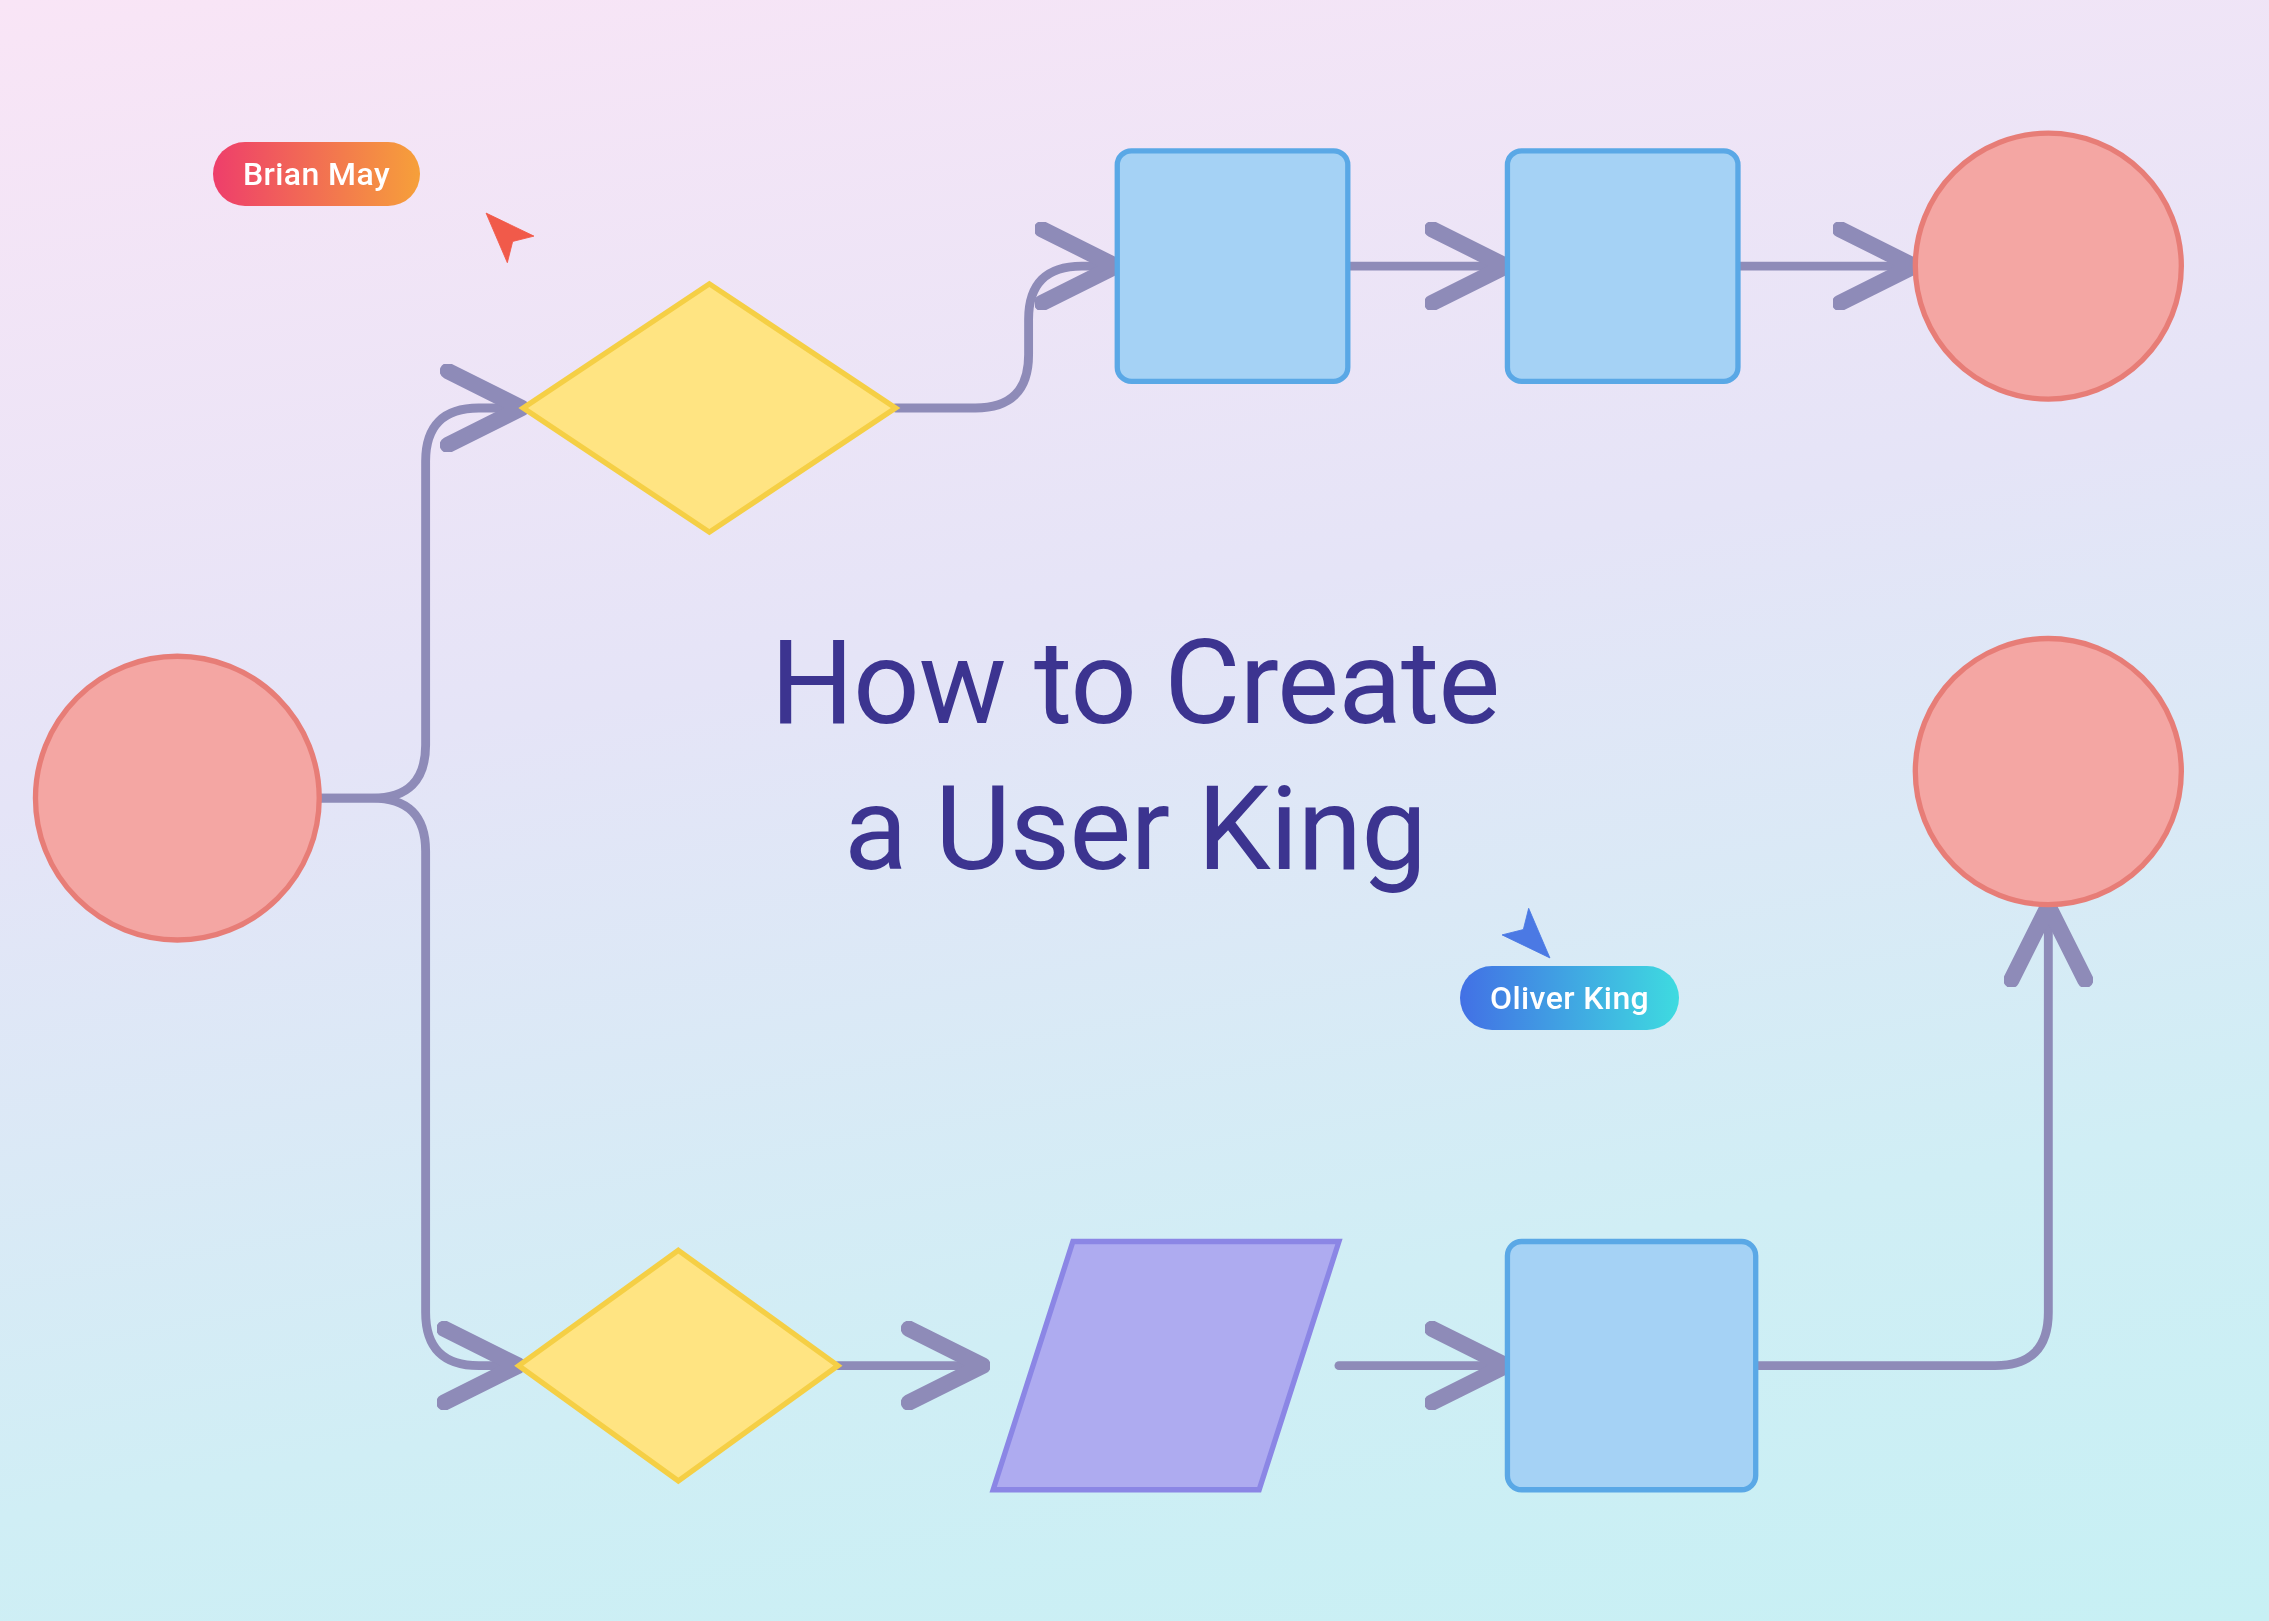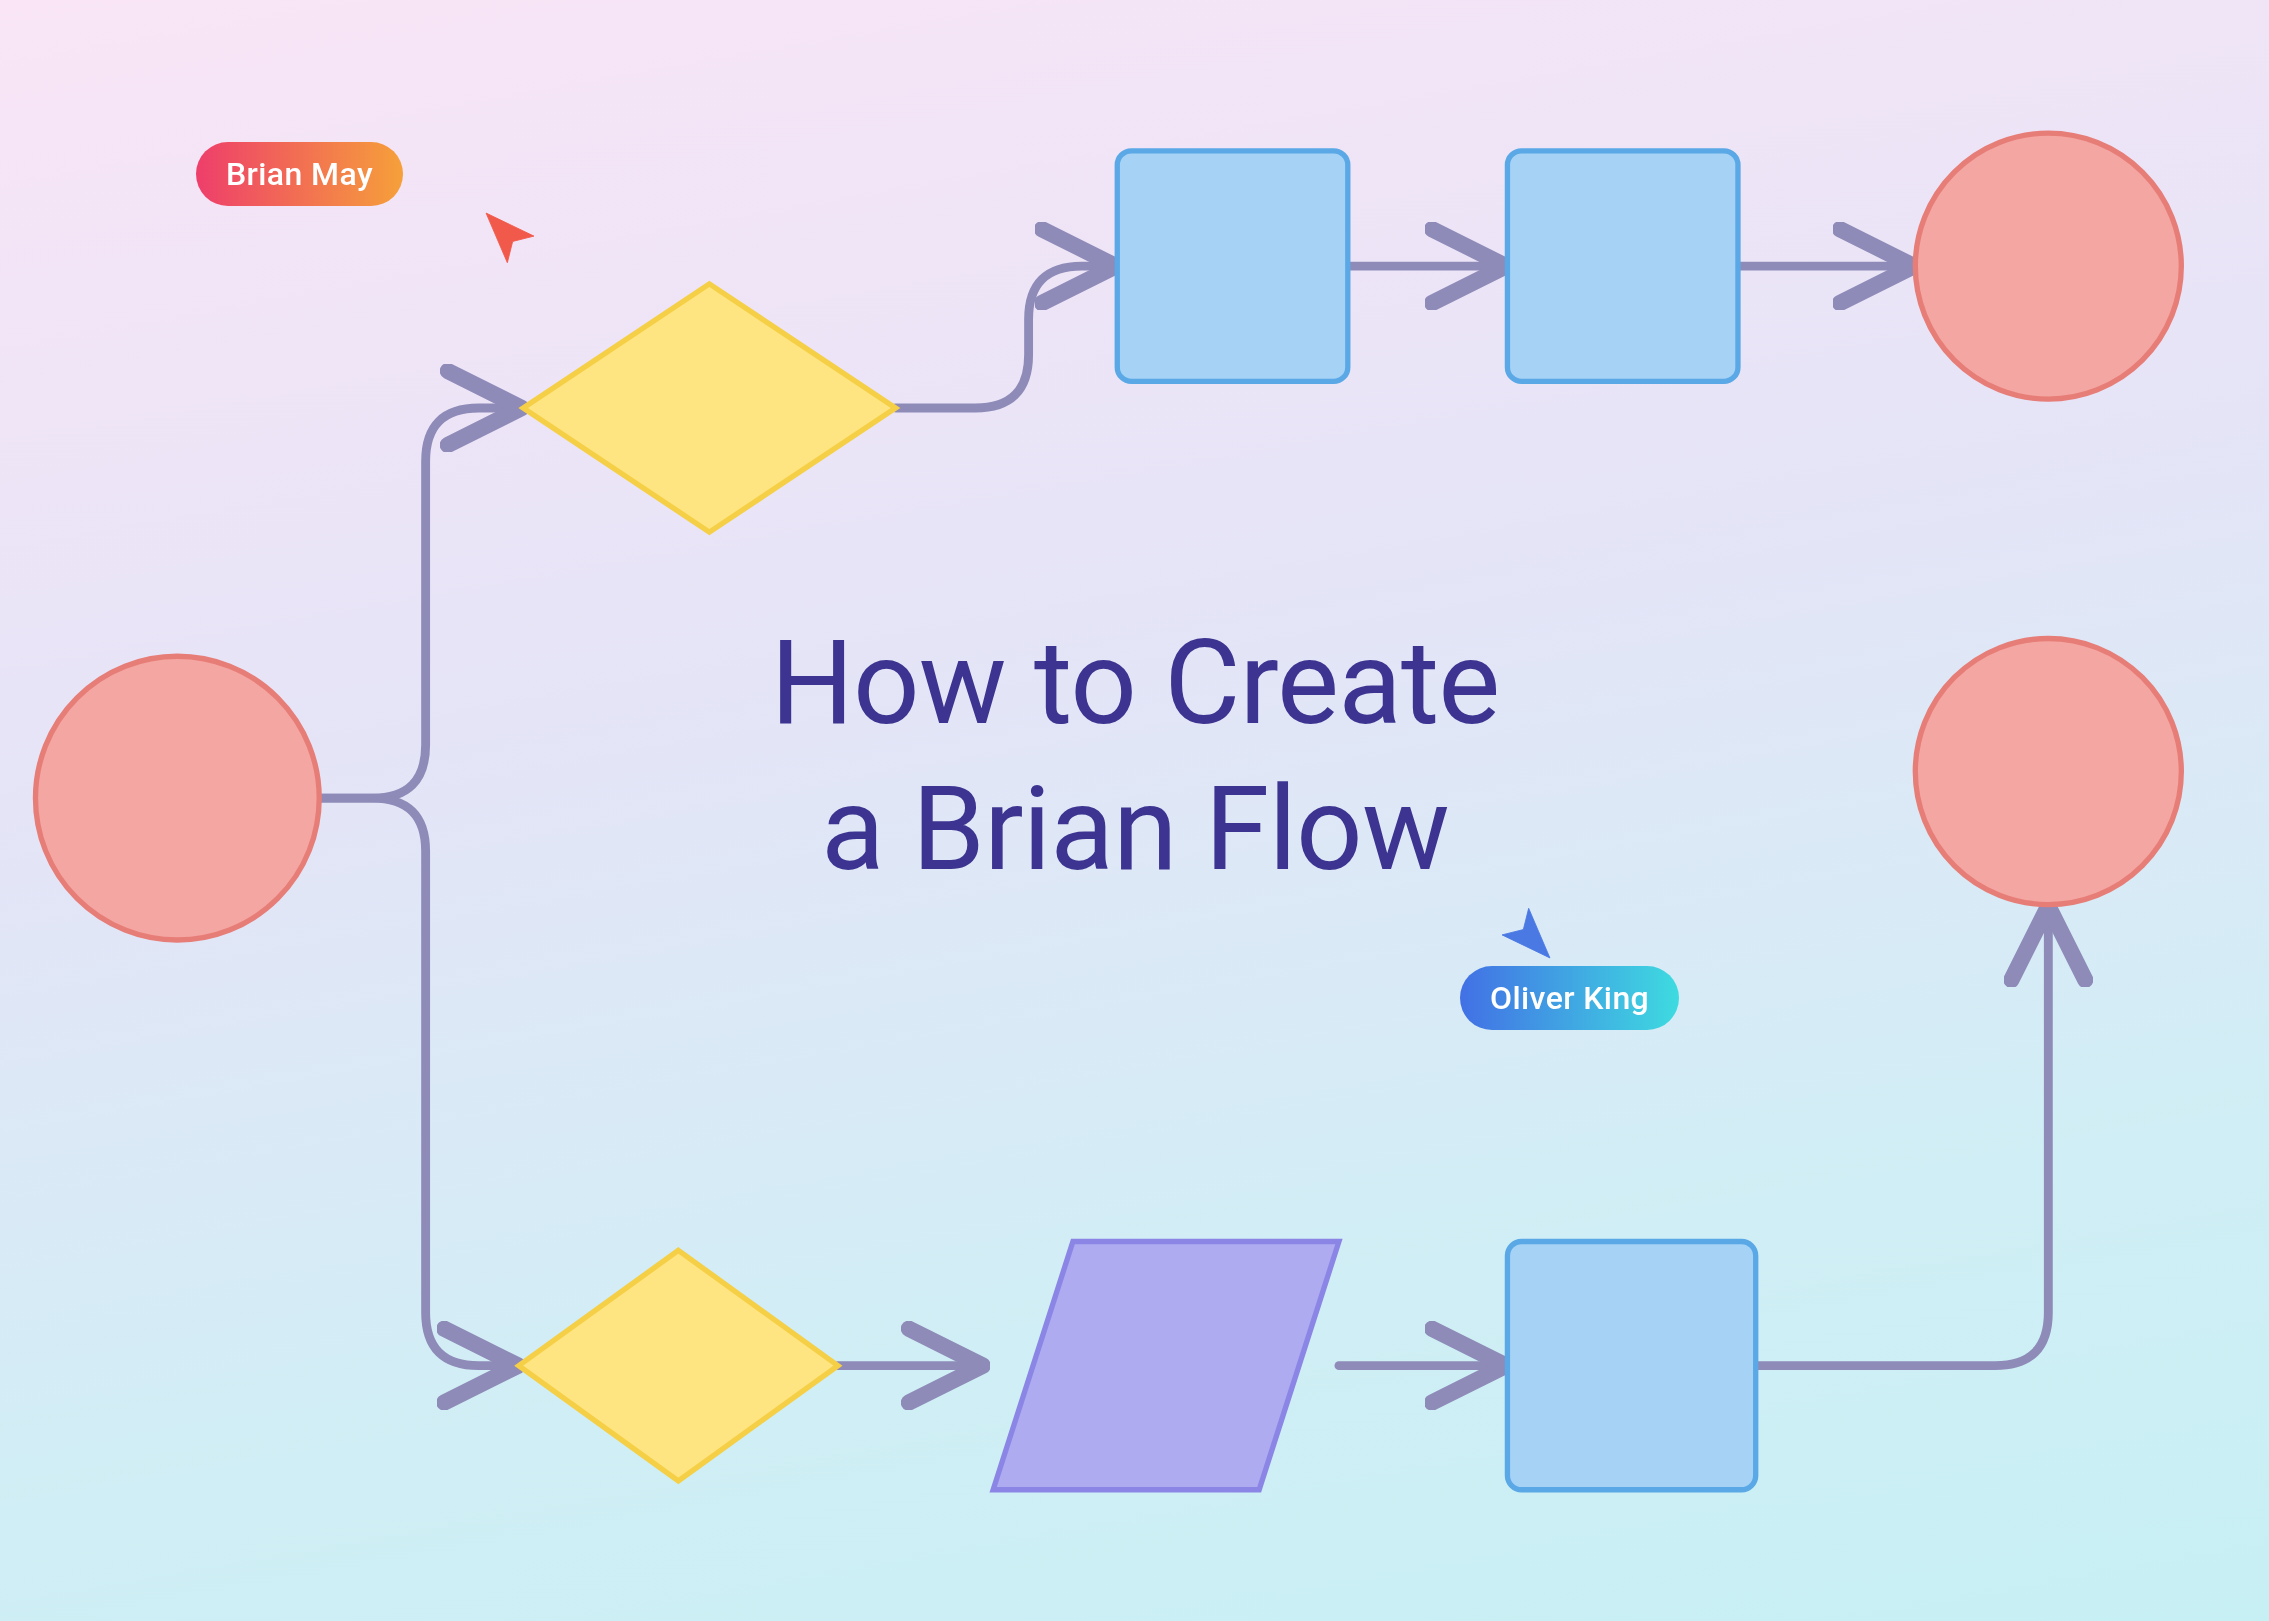--- a/index.html
+++ b/index.html
@@ -45,21 +45,21 @@
     padding: 0 30px;
     border-radius: 32px;
     display: flex;
     align-items: center;
     color: #fff;
     font-weight: 500;
     font-size: 32px;
     letter-spacing: 0.4px;
   }
   .brian {
-    left: 196px;
+    left: 213px;
     top: 142px;
     background: linear-gradient(90deg, #ee3e6b 0%, #f6a03a 100%);
     align-items: center;
   }
   .oliver {
     left: 1460px;
     top: 966px;
     background: linear-gradient(90deg, #4270e5 0%, #3edbe0 100%);
   }
   
@@ -140,21 +140,21 @@
 
     <polygon points="765,1410 945,1540 765,1670 585,1540" fill="#ffe482" stroke="#f5cf45" stroke-width="6"></polygon>
 
     <polygon points="1210,1400 1510,1400 1420,1680 1120,1680" fill="#aeabf0" stroke="#8b86e5" stroke-width="6"></polygon>
 
     <rect x="1700" y="1400" width="280" height="280" rx="16" fill="#a5d2f5" stroke="#5aa8e6" stroke-width="6"></rect>
   </svg>
 
   <div class="title">
     <span>How to Create</span><br>
-    <span>a Brian Flow</span>
+    <span>a User King</span>
   </div>
 
   <div class="user-pill brian">
     <span>Brian May</span>
   </div>
   <div class="cursor-icon cursor-brian">
     <svg viewBox="0 0 70 70" width="62" height="62">
       <path d="M8 8 L62 34 L38 40 L32 64 Z" fill="#f15a4a" stroke="#f15a4a" stroke-linejoin="round"></path>
     </svg>
   </div>

